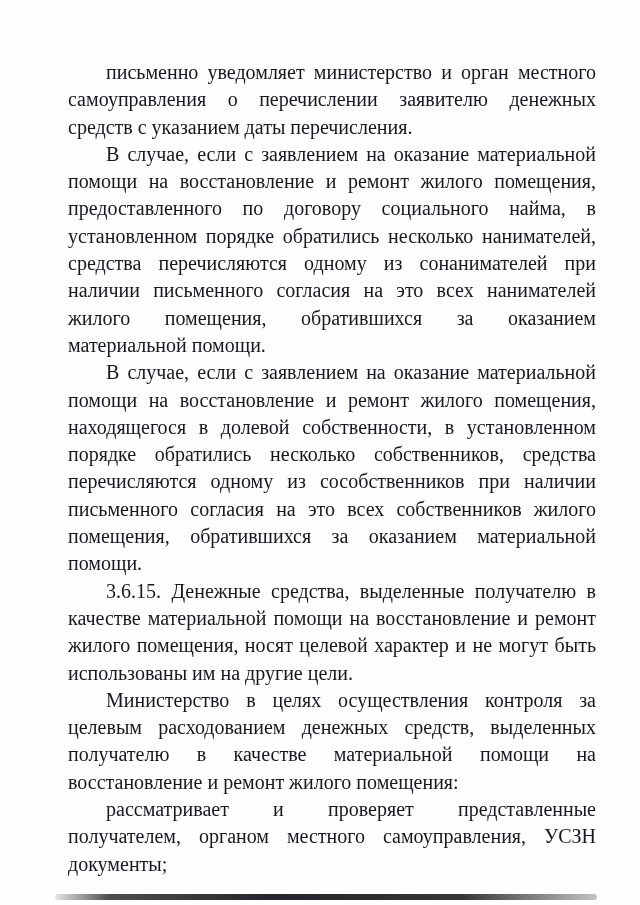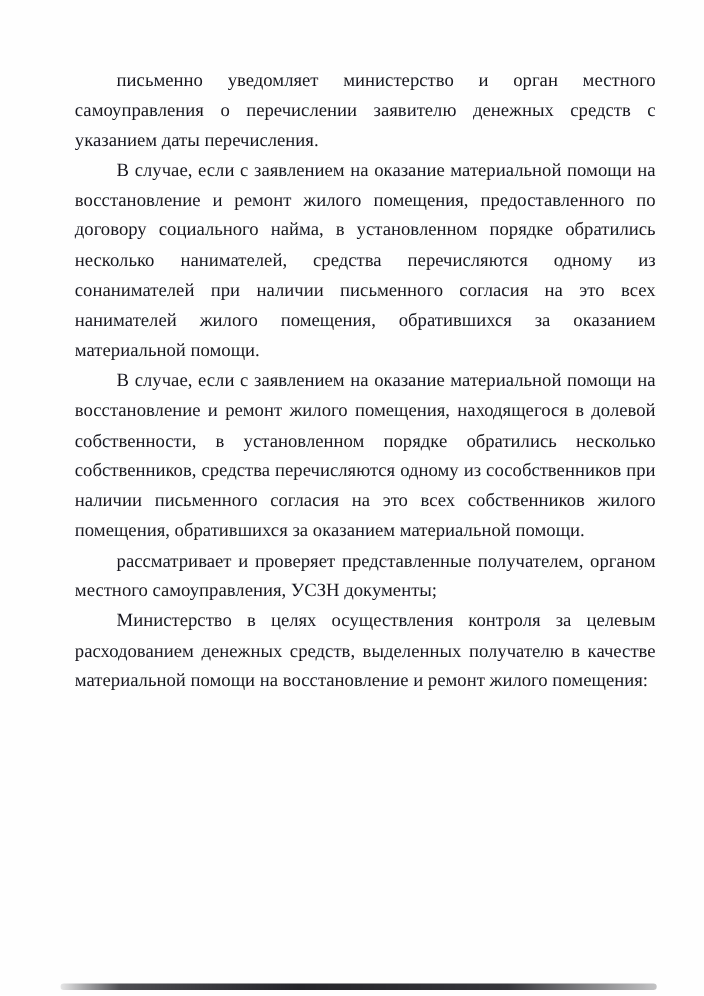--- a/index.html
+++ b/index.html
@@ -25,21 +25,21 @@
     text-align: right;
     font-size: 15px;
     letter-spacing: 0.5px;
     margin-left: 28px;
   }
   .text-body {
     position: absolute;
     top: 59px;
     left: 68px;
     width: 528px;
-    font-size: 17px;
+    font-size: 20px;
     line-height: 27.3px;
     text-align: justify;
     text-justify: inter-word;
   }
   .text-body p {
     text-indent: 38px;
     margin: 0;
   }
   .scan-artifact {
     position: absolute;
@@ -60,18 +60,19 @@
 </head>
 <body>
 
 <div class="doc-page">
   <div class="page-number">37</div>
 
   <div class="text-body">
     <p>письменно уведомляет министерство и орган местного самоуправления о перечислении заявителю денежных средств с указанием даты перечисления.</p>
     <p>В случае, если с заявлением на оказание материальной помощи на восстановление и ремонт жилого помещения, предоставленного по договору социального найма, в установленном порядке обратились несколько нанимателей, средства перечисляются одному из сонанимателей при наличии письменного согласия на это всех нанимателей жилого помещения, обратившихся за оказанием материальной помощи.</p>
     <p>В случае, если с заявлением на оказание материальной помощи на восстановление и ремонт жилого помещения, находящегося в долевой собственности, в установленном порядке обратились несколько собственников, средства перечисляются одному из сособственников при наличии письменного согласия на это всех собственников жилого помещения, обратившихся за оказанием материальной помощи.</p>
+    <p>3.6.15. Денежные средства, выделенные получателю в качестве материальной помощи на восстановление и ремонт жилого помещения, носят целевой характер и не могут быть использованы им на другие цели.</p>
+    <p>Министерство в целях осуществления контроля за целевым расходованием денежных средств, выделенных получателю в качестве материальной помощи на восстановление и ремонт жилого помещения:</p>
     <p>рассматривает и проверяет представленные получателем, органом местного самоуправления, УСЗН документы;</p>
-    <p>Министерство в целях осуществления контроля за целевым расходованием денежных средств, выделенных получателю в качестве материальной помощи на восстановление и ремонт жилого помещения:</p>
   </div>
 
   <div class="scan-artifact"></div>
 </div>
 
 </body></html>

